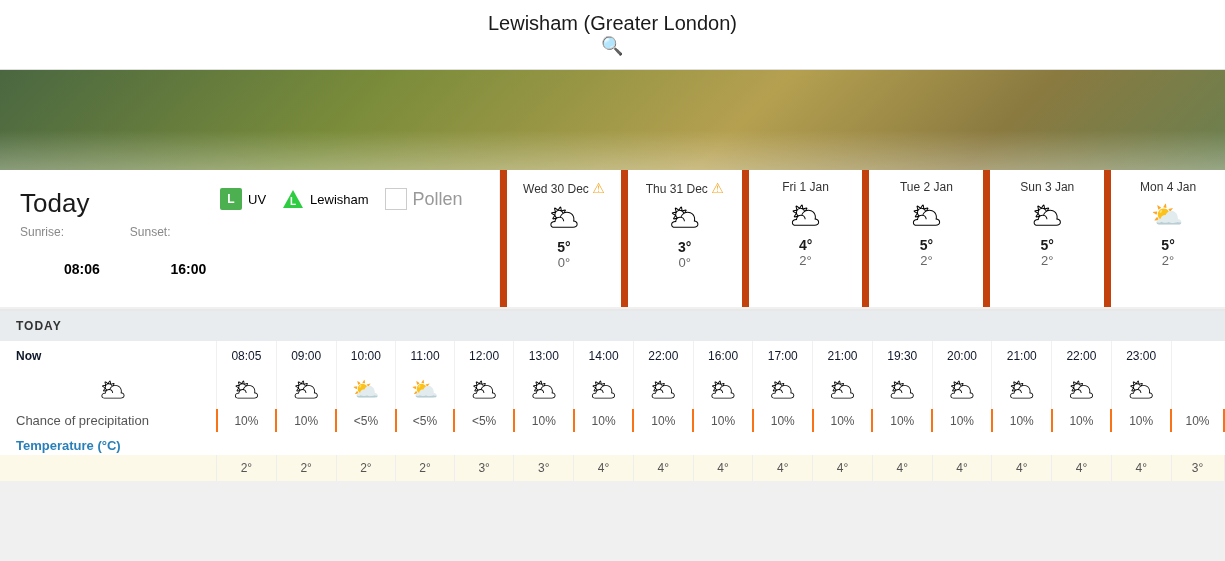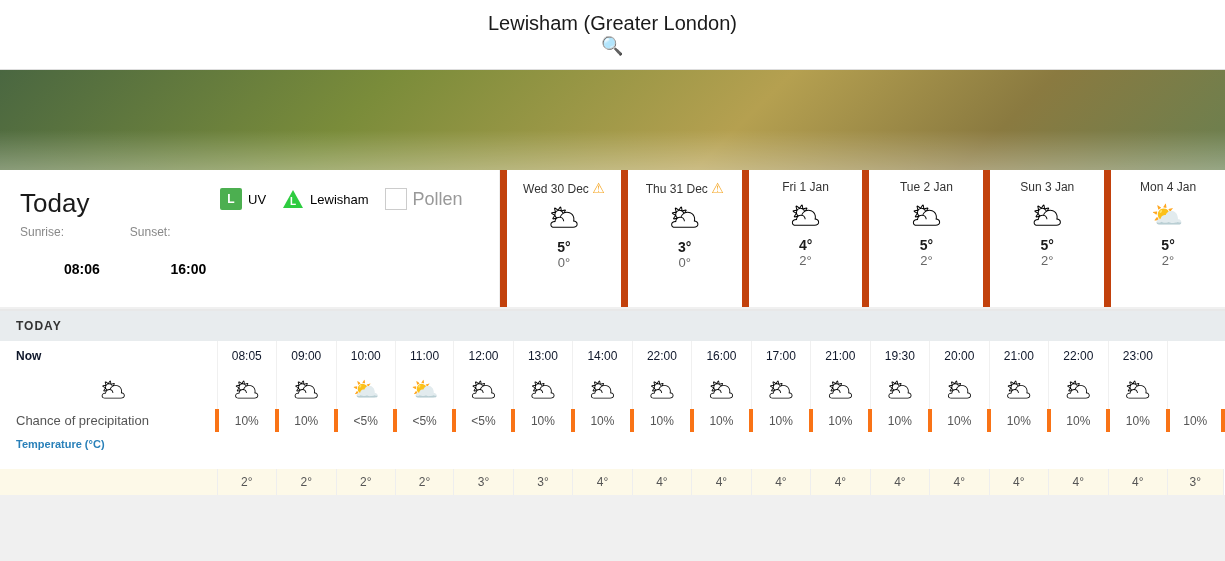--- a/index.html
+++ b/index.html
@@ -102,27 +102,27 @@
       text-align: center;
       padding: 6px;
       font-size: 22px;
       border-right: 1px solid #f0f0f0;
     }
     .weather-icon-cell:first-child { padding-left: 16px; }
     .precip-row td {
       padding: 4px 6px;
       text-align: center;
       color: #555;
-      border-right: 4px solid #f97316;
+      border-right: 2px solid #f97316;
       font-size: 12px;
     }
     .precip-row td:first-child { text-align: left; padding-left: 16px; color: #555; font-size: 13px; }
     .temp-section-label {
-      padding: 6px 16px 19px;
-      font-size: 11px;
+      padding: 6px 16px 2px;
+      font-size: 13px;
       color: #2980b9;
       font-weight: bold;
     }
     .temp-row td {
       padding: 6px 6px;
       text-align: center;
       background: #fdf9e8;
       color: #555;
       border-right: 1px solid #eee;
       font-size: 12px;

